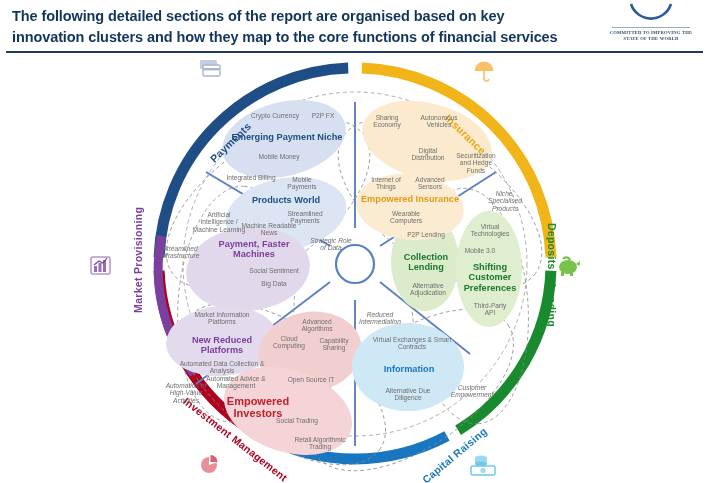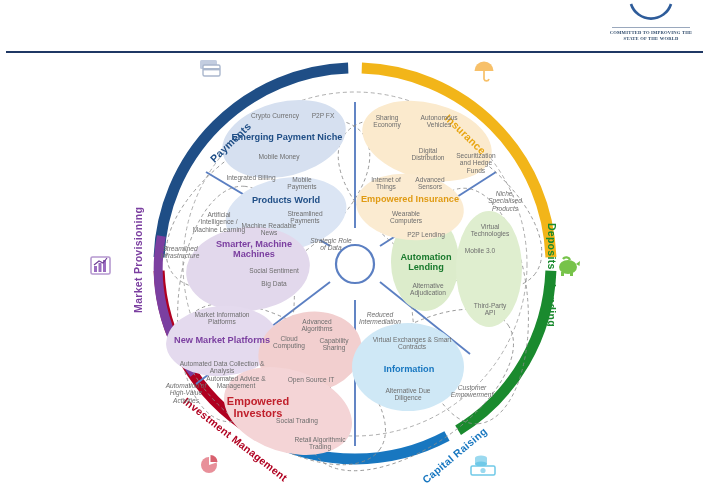--- a/index.html
+++ b/index.html
@@ -59,20 +59,21 @@
 
   .page-num {
     position:absolute; right:8px; bottom:3px;
     font-size:5px; color:#b9c2cf;
   }
 </style>
 </head>
 <body>
 
 <div id="header">
+  <div id="page-title">The following detailed sections of the report are organised based on key innovation clusters and how they map to the core functions of financial services</div>
 
   <div id="wef-logo">
     <div id="wef-arc">
       <svg width="46" height="22" viewBox="0 0 46 22">
         <path d="M3,2 A21,21 0 0 0 43,2" fill="none" stroke="#2e5c9a" stroke-width="2.6"></path>
       </svg>
     </div>
     <div id="wef-rule"></div>
     <div id="wef-tag">COMMITTED TO
 IMPROVING THE STATE
@@ -219,48 +220,49 @@
   <div class="lbl cluster-title" style="left:221px; top:78px; width:132px; font-size:9.2px; color:#1f4e86;">Emerging Payment Niche</div>
   <div class="lbl sub" style="left:248px; top:99px; width:62px; font-size:6.6px;">Mobile Money</div>
 
   <div class="lbl sub" style="left:226px; top:120px; width:50px; font-size:6.6px;">Integrated Billing</div>
   <div class="lbl sub" style="left:278px; top:122px; width:48px; font-size:6.6px;">Mobile Payments</div>
   <div class="lbl cluster-title" style="left:228px; top:141px; width:116px; font-size:9.2px; color:#1f4e86;">Products World</div>
   <div class="lbl sub" style="left:276px; top:156px; width:58px; font-size:6.6px;">Streamlined Payments</div>
 
   <div class="lbl sub" style="left:192px; top:157px; width:54px; font-size:6.6px;">Artificial Intelligence / Machine Learning</div>
   <div class="lbl sub" style="left:238px; top:168px; width:62px; font-size:6.6px;">Machine Readable News</div>
-  <div class="lbl cluster-title" style="left:200px; top:185px; width:108px; font-size:9.2px; color:#7b3fa0;">Smarter, Machine Machines</div>
+  <div class="lbl cluster-title" style="left:200px; top:185px; width:108px; font-size:9.2px; color:#7b3fa0;">Payment, Faster Machines</div>
   <div class="lbl sub" style="left:243px; top:213px; width:62px; font-size:6.6px;">Social Sentiment</div>
   <div class="lbl sub" style="left:253px; top:226px; width:42px; font-size:6.6px;">Big Data</div>
 
   <div class="lbl sub" style="left:183px; top:257px; width:78px; font-size:6.6px;">Market Information Platforms</div>
-  <div class="lbl cluster-title" style="left:174px; top:281px; width:96px; font-size:9.2px; color:#7b3fa0;">New Market Platforms</div>
+  <div class="lbl cluster-title" style="left:174px; top:281px; width:96px; font-size:9.2px; color:#7b3fa0;">New Reduced Platforms</div>
   <div class="lbl sub" style="left:178px; top:306px; width:88px; font-size:6.6px;">Automated Data Collection &amp; Analysis</div>
 
   <div class="lbl sub" style="left:288px; top:264px; width:58px; font-size:6.6px;">Advanced Algorithms</div>
   <div class="lbl sub" style="left:266px; top:281px; width:46px; font-size:6.6px;">Cloud Computing</div>
   <div class="lbl sub" style="left:310px; top:283px; width:48px; font-size:6.6px;">Capability Sharing</div>
   <div class="lbl sub" style="left:285px; top:322px; width:52px; font-size:6.6px;">Open Source IT</div>
 
   <div class="lbl sub" style="left:192px; top:321px; width:88px; font-size:6.6px;">Automated Advice &amp; Management</div>
   <div class="lbl cluster-title" style="left:208px; top:341px; width:100px; font-size:11px; color:#c0202c;">Empowered Investors</div>
   <div class="lbl sub" style="left:273px; top:363px; width:48px; font-size:6.6px;">Social Trading</div>
   <div class="lbl sub" style="left:285px; top:382px; width:70px; font-size:6.6px;">Retail Algorithmic Trading</div>
 
   <div class="lbl sub" style="left:372px; top:282px; width:80px; font-size:6.6px;">Virtual Exchanges &amp; Smart Contracts</div>
   <div class="lbl cluster-title" style="left:366px; top:310px; width:86px; font-size:9.2px; color:#1877c0;">Information</div>
   <div class="lbl sub" style="left:375px; top:333px; width:66px; font-size:6.6px;">Alternative Due Diligence</div>
 
   <div class="lbl sub" style="left:399px; top:177px; width:54px; font-size:6.6px;">P2P Lending</div>
-  <div class="lbl cluster-title" style="left:392px; top:198px; width:68px; font-size:9.2px; color:#1a7a2e;">Automation Lending</div>
+  <div class="lbl cluster-title" style="left:392px; top:198px; width:68px; font-size:9.2px; color:#1a7a2e;">Collection Lending</div>
   <div class="lbl sub" style="left:403px; top:228px; width:50px; font-size:6.6px;">Alternative Adjudication</div>
 
   <div class="lbl sub" style="left:466px; top:169px; width:48px; font-size:6.6px;">Virtual Technologies</div>
   <div class="lbl sub" style="left:462px; top:193px; width:36px; font-size:6.6px;">Mobile 3.0</div>
+  <div class="lbl cluster-title" style="left:455px; top:208px; width:70px; font-size:9.2px; color:#1a7a2e;">Shifting Customer Preferences</div>
   <div class="lbl sub" style="left:470px; top:248px; width:40px; font-size:6.6px;">Third-Party API</div>
 
   <div class="lbl sub" style="left:363px; top:60px; width:48px; font-size:6.6px;">Sharing Economy</div>
   <div class="lbl sub" style="left:410px; top:60px; width:58px; font-size:6.6px;">Autonomous Vehicles</div>
   <div class="lbl sub" style="left:404px; top:93px; width:48px; font-size:6.6px;">Digital Distribution</div>
   <div class="lbl sub" style="left:450px; top:98px; width:52px; font-size:6.6px;">Securitization and Hedge Funds</div>
 
   <div class="lbl sub" style="left:363px; top:122px; width:46px; font-size:6.6px;">Internet of Things</div>
   <div class="lbl sub" style="left:407px; top:122px; width:46px; font-size:6.6px;">Advanced Sensors</div>
   <div class="lbl cluster-title" style="left:355px; top:140px; width:110px; font-size:9.2px; color:#e09b14;">Empowered Insurance</div>

